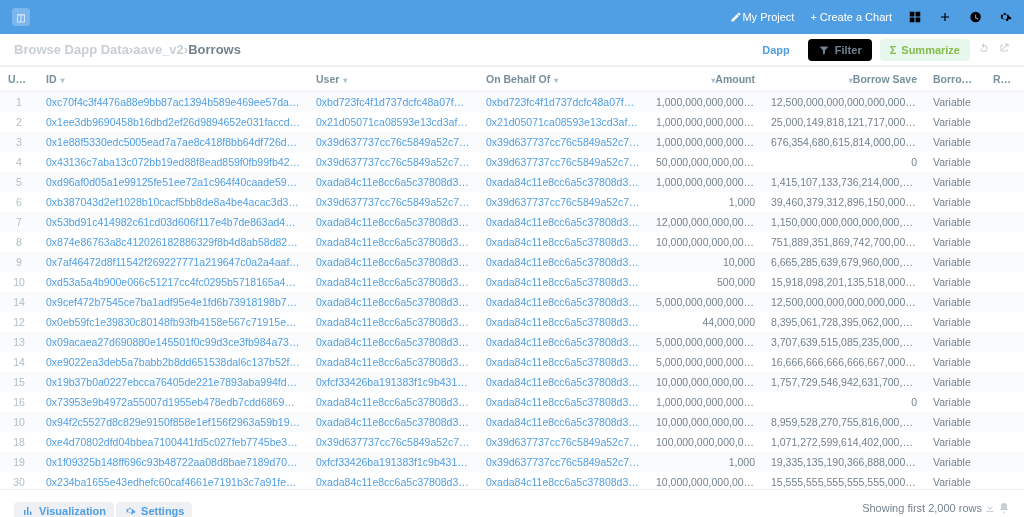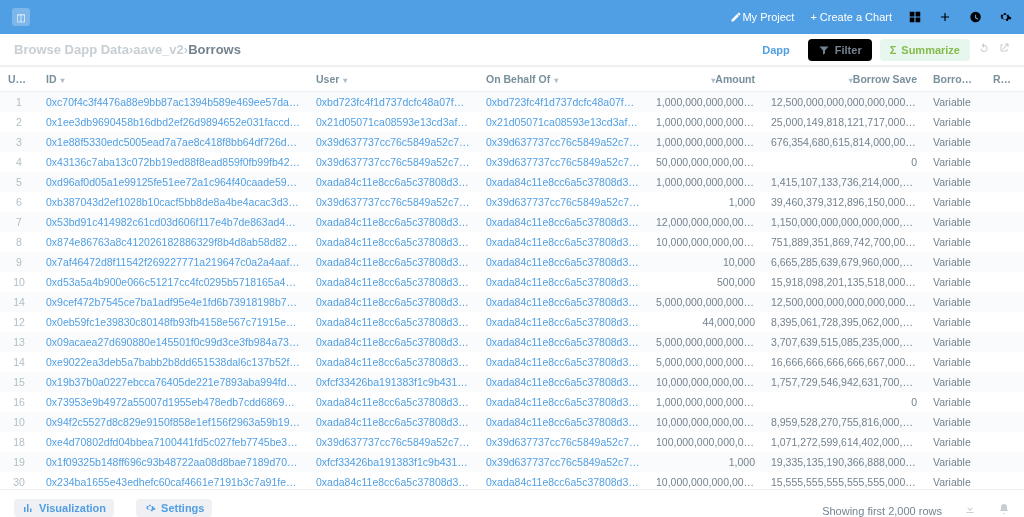--- a/index.html
+++ b/index.html
@@ -43,21 +43,21 @@
   col.uuid    { width: 38px; }
   col.id      { width: 270px; }
   col.user    { width: 170px; }
   col.beh     { width: 170px; }
   col.amount  { width: 115px; }
   col.brate   { width: 162px; }
   col.bmode   { width: 60px; }
   col.refer   { width: 39px; }
 
   
-  .footer { height:28px; border-top:1px solid #eef0f3; display:flex; align-items:flex-end; padding:0 14px; gap:22px; font-size:11px; color:#74838f;}
+  .footer { height:28px; border-top:1px solid #eef0f3; display:flex; align-items:flex-start; padding:12px 14px; gap:2px; font-size:11px; color:#74838f;}
   .foot-pill { background:#eef0f3; border-radius:4px; padding:3px 8px; display:flex; align-items:center; gap:5px; cursor:pointer; color:#509ee3; font-weight:600; font-size:11px;}
   .foot-spacer { flex:1; }
 
   svg.ic { width:12px; height:12px; fill:currentColor; }
   svg.ic14 { width:14px; height:14px; }
 </style>
 </head>
 <body>
 
 <div class="topbar">

